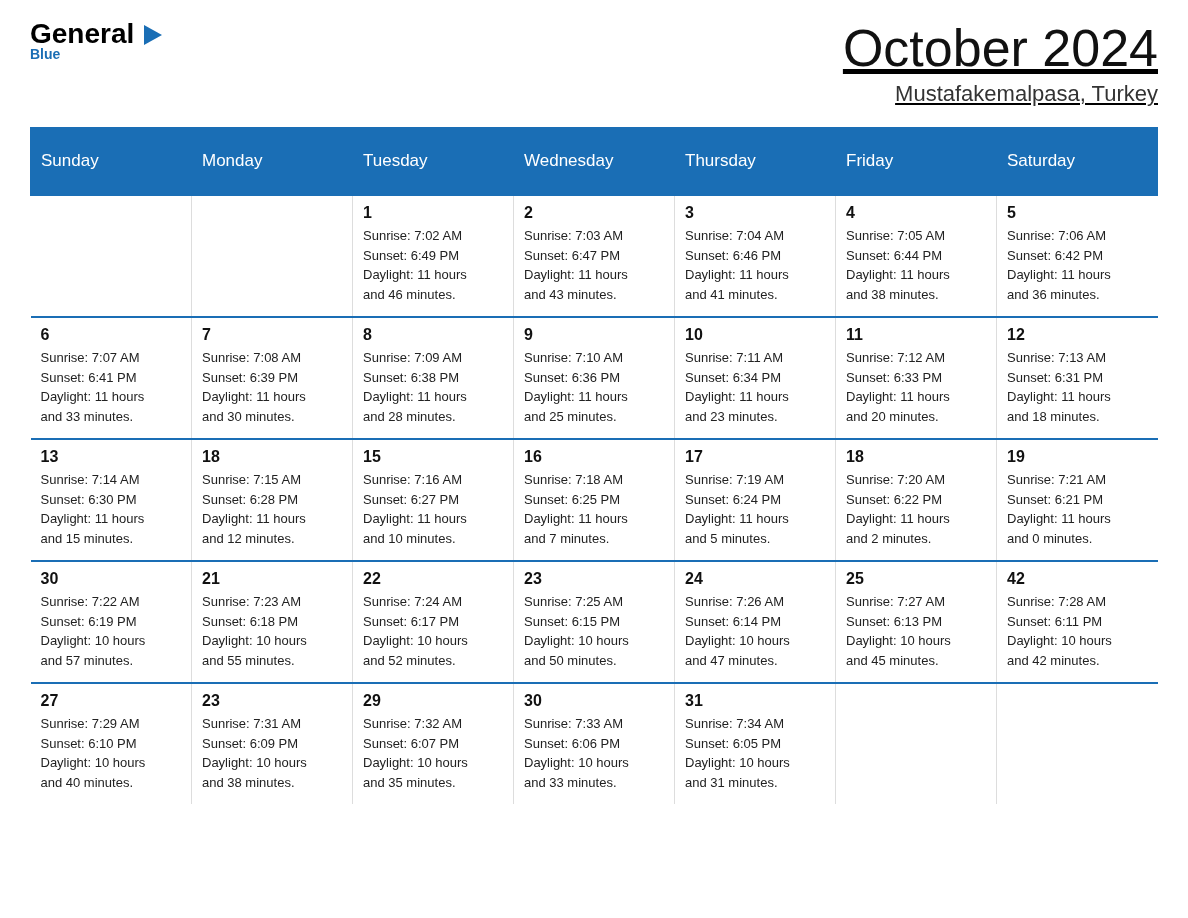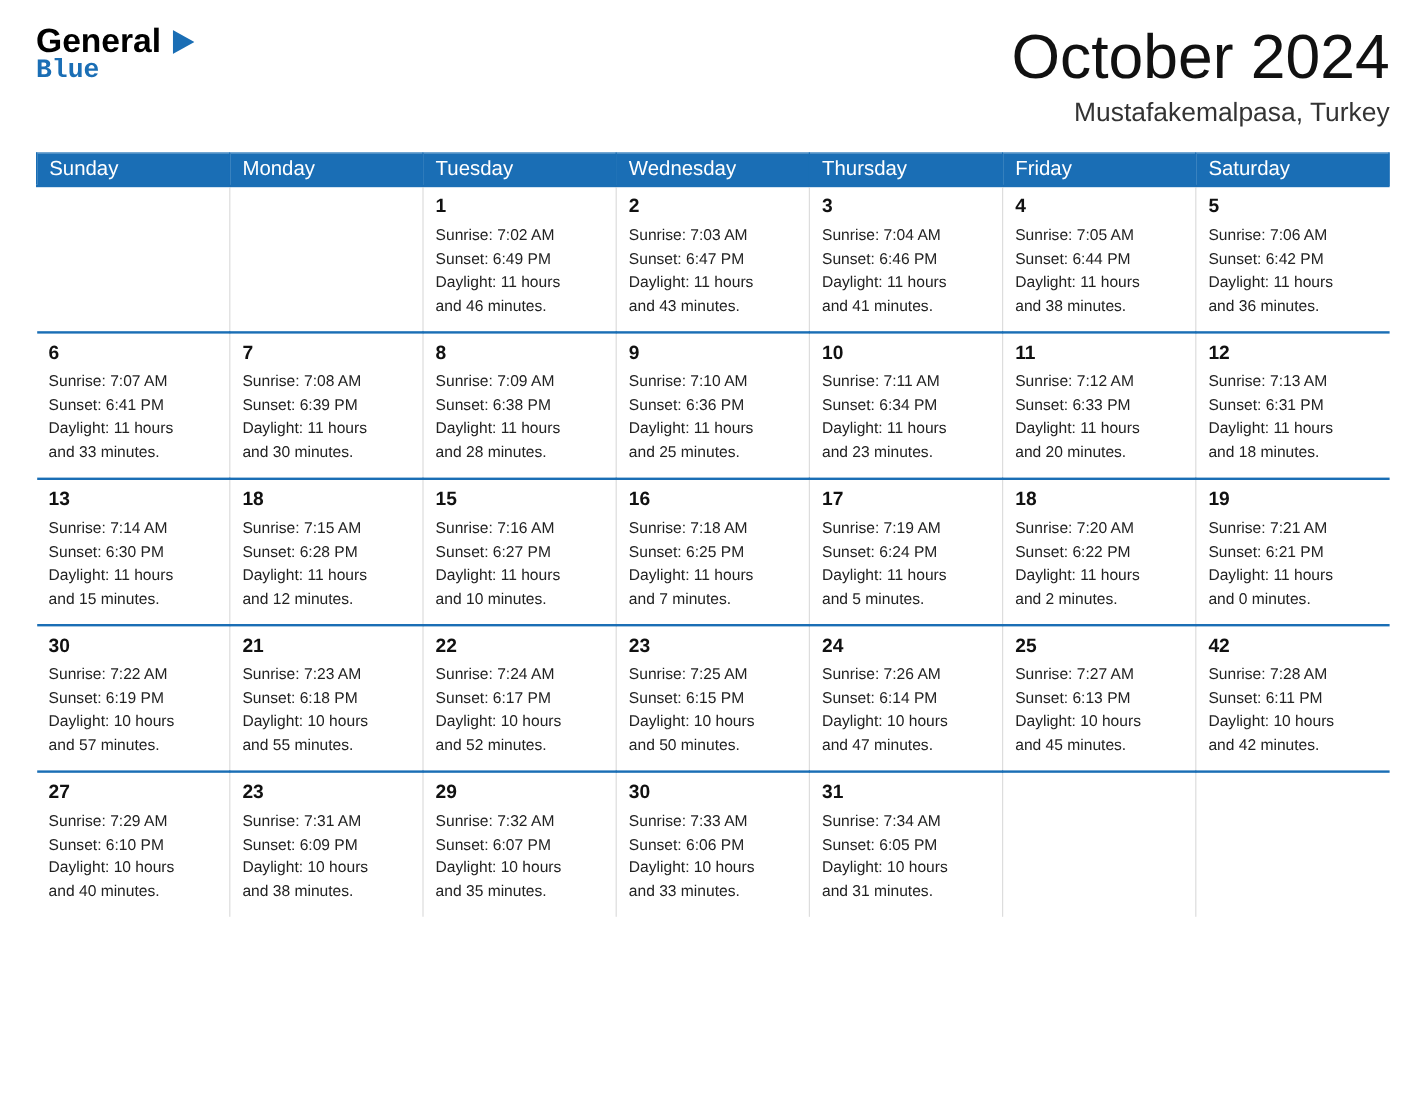--- a/index.html
+++ b/index.html
@@ -24,28 +24,28 @@
     .logo-general {
       font-size: 28px;
       font-weight: bold;
       color: #000;
       line-height: 1;
     }
     .logo-general span {
       color: #1a6eb5;
     }
     .logo-blue {
-      font-size: 22px;
+      font-size: 14px;
       font-weight: bold;
       color: #1a6eb5;
       margin-top: -2px;
-      font-family: Liberation Mono, monospace;
     }
     .title-section {
       text-align: right;
+      text-decoration: underline;
     }
     .month-title {
       font-size: 52px;
       font-weight: normal;
       color: #111;
       line-height: 1.1;
     }
     .location {
       font-size: 22px;
       color: #333;
@@ -54,21 +54,21 @@
     table {
       width: 100%;
       border-collapse: collapse;
       table-layout: fixed;
     }
     thead tr {
       background-color: #1a6eb5;
       color: #fff;
     }
     thead th {
-      padding: 3px 10px;
+      padding: 23px 10px;
       font-size: 17px;
       font-weight: normal;
       text-align: left;
       border: 1px solid #1a6eb5;
     }
     tbody tr {
       border-top: 2px solid #1a6eb5;
     }
     tbody td {
       vertical-align: top;

